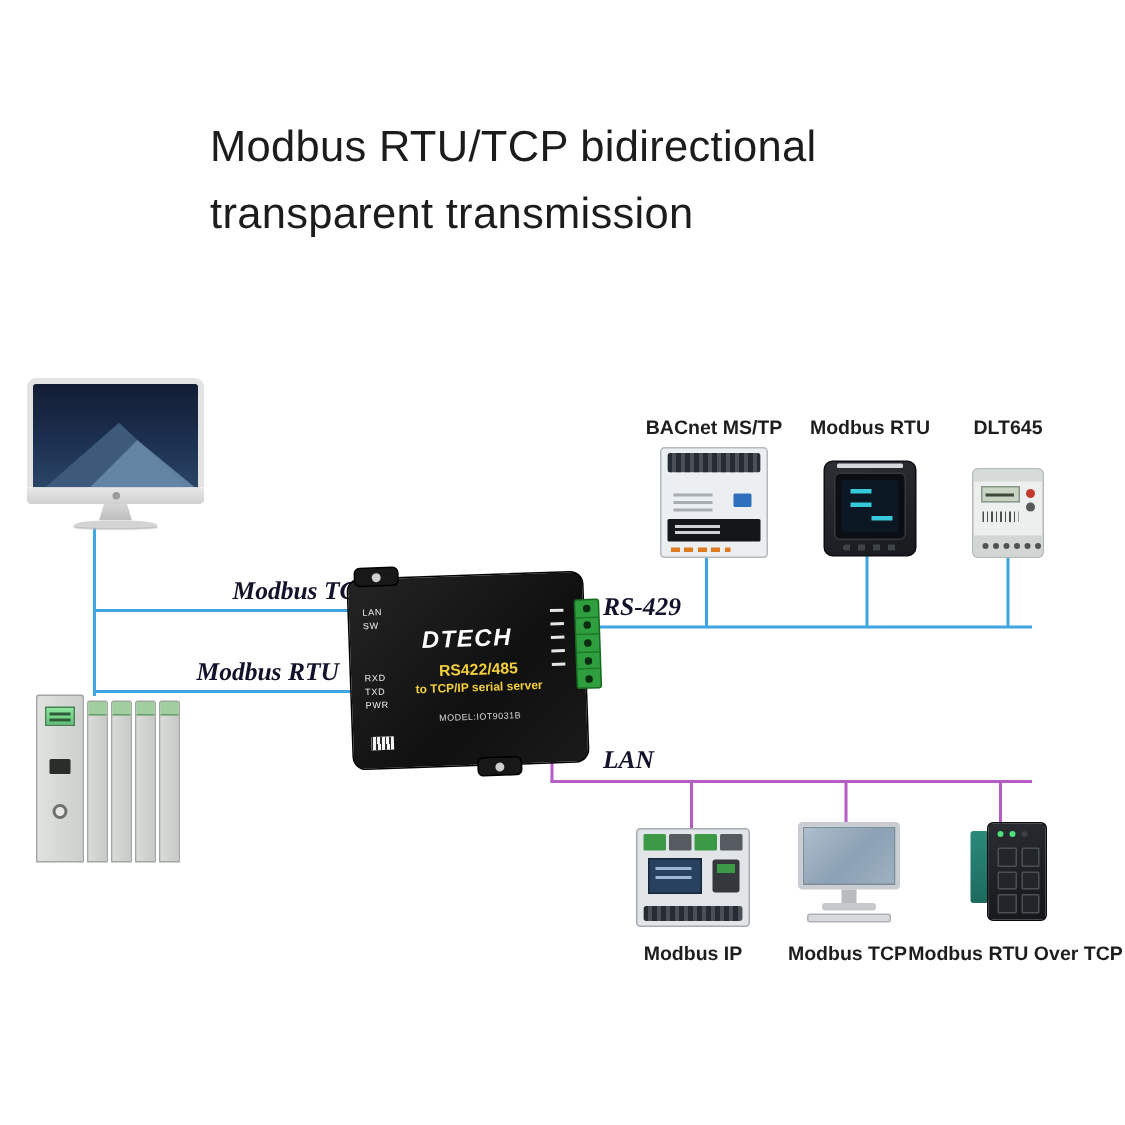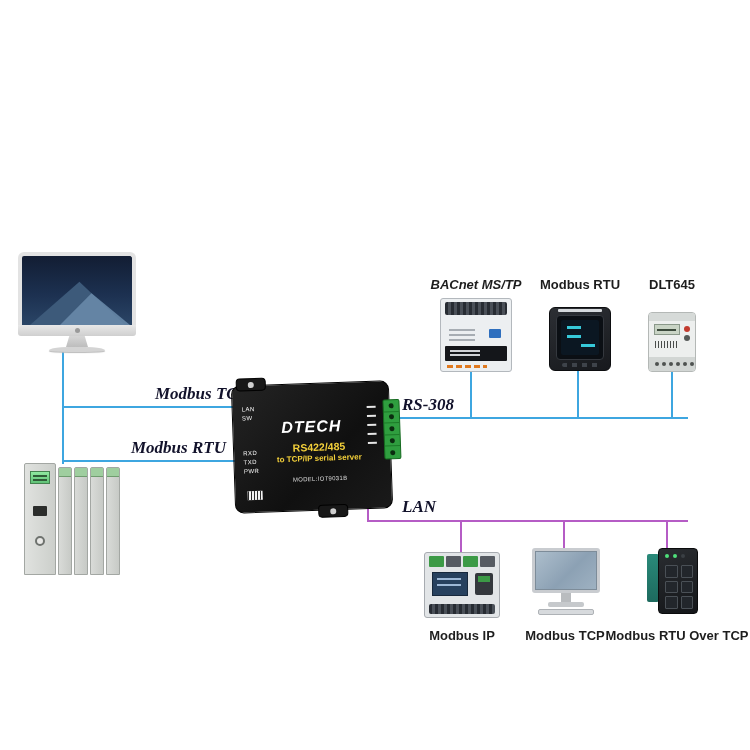--- a/index.html
+++ b/index.html
@@ -29,21 +29,21 @@
 
   
   .conn-label { position:absolute; font-family:"Liberation Serif", serif; font-style:italic; font-weight:700; font-size:17px; color:#12122b; }
   #cl-tcp { left:155px; top:384px; }
   #cl-rtu { left:131px; top:438px; }
   #cl-485 { left:402px; top:395px; }
   #cl-lan { left:402px; top:497px; }
 
   
   .dev-label { position:absolute; font-size:13px; font-weight:700; color:#1d1d1d; text-align:center; width:112px; }
-  #dl-mstp   { left:420px; top:277px;font-style:italic; }
+  #dl-mstp   { left:420px; top:277px; }
   #dl-rtu    { left:524px; top:277px; }
   #dl-645    { left:616px; top:277px; }
   #dl-bip    { left:406px; top:628px; }
   #dl-mtcp   { left:509px; top:628px; }
   #dl-rot    { left:597px; top:628px; width:160px; }
 
   
   .imac { position:absolute; left:18px; top:252px; width:118px; height:100px; }
   .imac-screen { position:relative; width:118px; height:73px; border:4px solid #e3e3e3; border-bottom:none;
                  border-radius:6px 6px 0 0; background:linear-gradient(180deg,#121d33 0%,#1c3050 55%,#2a4566 100%); overflow:hidden; }
@@ -148,38 +148,40 @@
   .sw-led { position:absolute; top:5px; left:6px; width:4px; height:4px; border-radius:50%; background:#4fe07a; box-shadow:8px 0 0 #4fe07a, 16px 0 0 #3a3f44; }
   .sw-ports { position:absolute; left:6px; top:16px; width:28px; height:44px; display:grid; grid-template-columns:1fr 1fr; grid-template-rows:repeat(3,1fr); gap:3px; }
   .sw-ports i { background:#22262b; border:1px solid #4a5056; border-radius:1px; }
 </style>
 </head>
 <body>
 
 <div class="canvas">
 
   <div class="page-title">
+    <div class="title-line">Modbus RTU/TCP bidirectional</div>
+    <div class="title-line">transparent transmission</div>
   </div>
 
   <div class="line v" id="ln-pc-v"></div>
   <div class="line h" id="ln-tcp-h"></div>
   <div class="line h" id="ln-rtu-h"></div>
   <div class="line h" id="ln-485-h"></div>
   <div class="line v" id="ln-485-v1"></div>
   <div class="line v" id="ln-485-v2"></div>
   <div class="line v" id="ln-485-v3"></div>
   <div class="line v purple" id="ln-lan-v0"></div>
   <div class="line h purple" id="ln-lan-h"></div>
   <div class="line v purple" id="ln-lan-v1"></div>
   <div class="line v purple" id="ln-lan-v2"></div>
   <div class="line v purple" id="ln-lan-v3"></div>
 
   <div class="conn-label" id="cl-tcp">Modbus TCP</div>
   <div class="conn-label" id="cl-rtu">Modbus RTU</div>
-  <div class="conn-label" id="cl-485">RS-308</div>
+  <div class="conn-label" id="cl-485">RS-429</div>
   <div class="conn-label" id="cl-lan">LAN</div>
 
   <div class="imac">
     <div class="imac-screen">
       <div class="mtn m1"></div>
       <div class="mtn m2"></div>
     </div>
     <div class="imac-chin">
         <span class="imac-logo"></span>
       </div>

